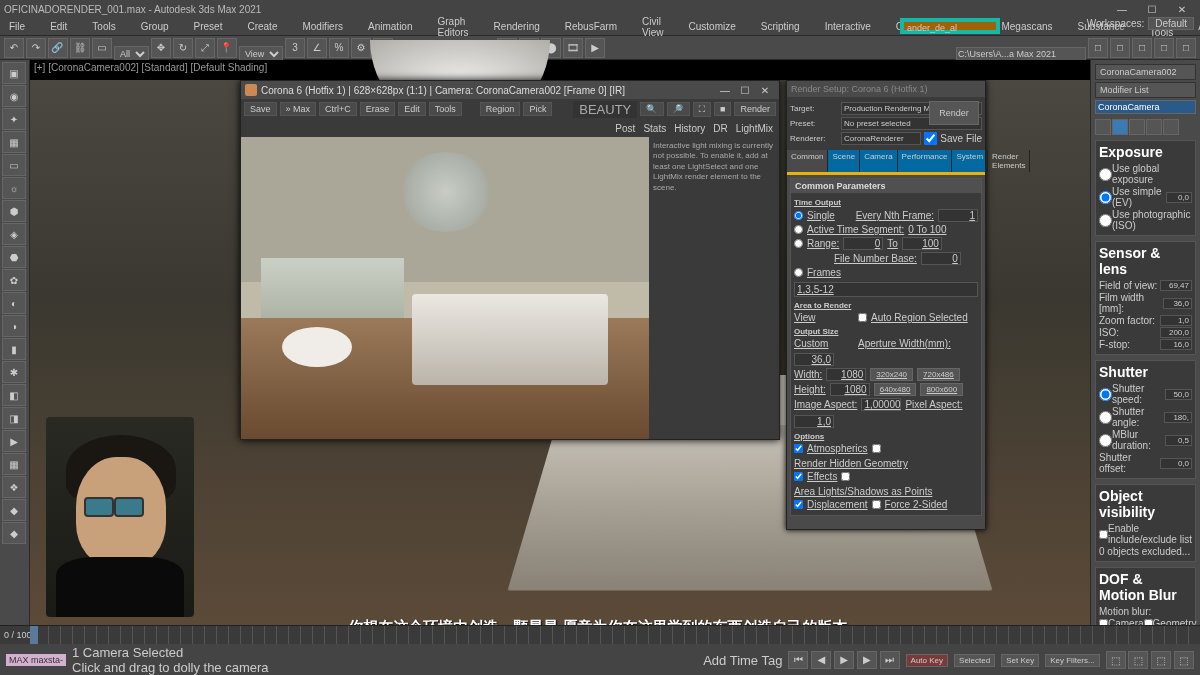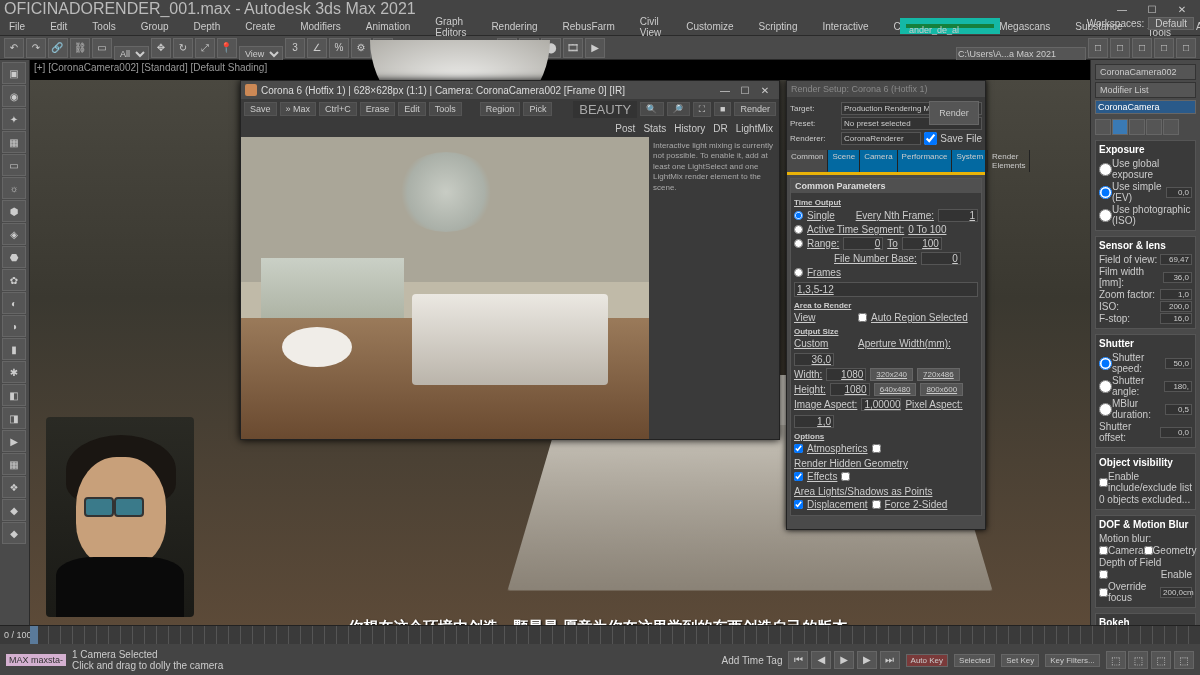--- a/index.html
+++ b/index.html
@@ -1,42 +1,42 @@
 <!DOCTYPE html>
 <html><head>
 <meta charset="utf-8">
 <style>
 *{margin:0;padding:0;box-sizing:border-box;font-family:"Segoe UI",Tahoma,sans-serif;font-size:10px;color:#ccc;}
 body{background:#3a3a3a;width:1200px;height:675px;overflow:hidden;position:relative;}
 .titlebar{height:18px;background:#444;display:flex;align-items:center;padding:0 4px;}
-.titlebar .t{flex:1;color:#bbb;font-size:16px;}
+.titlebar .t{flex:1;color:#bbb;font-size:10px;}
 .titlebar .wbtns{display:flex;gap:2px;}
 .titlebar .wbtn{width:28px;height:16px;display:flex;align-items:center;justify-content:center;color:#ccc;}
 .menubar{height:18px;background:#444;display:flex;align-items:center;gap:15px;padding:0 4px;border-bottom:1px solid #2a2a2a;}
 .menubar span{padding:0 5px;color:#ccc;font-size:10px;cursor:pointer;}
-.userbox{position:absolute;right:200px;top:18px;width:100px;height:16px;background:#15803d;border:6px solid #14b8a6;font-size:9px;padding:1px 3px;}
+.userbox{position:absolute;right:200px;top:18px;width:100px;height:16px;background:#a16207;border:4px solid #14b8a6;font-size:9px;padding:1px 3px;}
 .ws{position:absolute;right:6px;top:18px;font-size:10px;color:#ccc;}
 .ws span.v{background:#555;border:1px solid #666;padding:0 6px;margin-left:4px;}
 .toolbar{height:24px;background:#4a4a4a;display:flex;align-items:center;gap:2px;padding:0 4px;border-bottom:1px solid #2a2a2a;}
 .tbtn{width:20px;height:20px;background:#555;border:1px solid #666;display:flex;align-items:center;justify-content:center;}
 .tsel{background:#555;border:1px solid #666;color:#ccc;font-size:9px;padding:1px;margin-top:12px;}
 .main{display:flex;height:calc(675px - 60px - 50px);}
 .leftbar{width:30px;background:#4a4a4a;display:flex;flex-direction:column;gap:1px;padding:2px;border-right:1px solid #2a2a2a;}
 .lbtn{width:24px;height:22px;background:#555;border:1px solid #666;display:flex;align-items:center;justify-content:center;}
 .viewport{flex:1;background:#000;position:relative;}
 .vplabel{position:absolute;top:2px;left:4px;color:#999;font-size:10px;}
 .rightpanels{width:110px;background:#4a4a4a;border-left:1px solid #2a2a2a;padding:4px;display:flex;flex-direction:column;gap:2px;}
 .rp-title{background:#555;padding:2px 4px;font-size:9px;color:#ccc;border:1px solid #333;}
 .rp-list{background:#2a2a2a;height:50px;border:1px solid #666;}
 .rp-list .sel{background:#2a5a8a;color:#fff;padding:1px 2px;font-size:9px;}
 .rp-tabs{display:flex;gap:1px;margin-top:3px;}
 .rp-tab{width:16px;height:16px;background:#555;border:1px solid #666;}
 .rp-tab.act{background:#3a7ab5;}
 .rp-section{background:#3a3a3a;border:1px solid #555;margin-top:3px;padding:3px;}
-.rp-section .hd{color:#fff;font-size:10px;font-weight:bold;margin-bottom:3px;}
+.rp-section .hd{color:#fff;font-size:14px;font-weight:bold;margin-bottom:3px;}
 .rp-row{display:flex;justify-content:space-between;align-items:center;font-size:8px;margin:1px 0;}
 .rp-row input[type=checkbox]{width:9px;height:9px;}
 .rp-val{background:#333;border:1px solid #555;width:32px;font-size:8px;text-align:right;padding:0 2px;}
 .rp-btn{background:#555;border:1px solid #666;font-size:8px;padding:1px 4px;}
 
 
 .corona{position:absolute;left:240px;top:80px;width:540px;height:360px;background:#4a4a4a;border:1px solid #222;box-shadow:0 0 8px #000;display:flex;flex-direction:column;}
 .corona .cwt{height:18px;background:#4a4a4a;display:flex;align-items:center;padding:0 4px;}
 .corona .cwt .ico{width:12px;height:12px;background:#c85;border-radius:2px;margin-right:4px;}
 .corona .cwt .txt{flex:1;font-size:10px;color:#ddd;}
@@ -76,21 +76,21 @@
 .gbrow .btn{background:#555;border:1px solid #666;padding:1px 5px;font-size:8px;}
 .gbrow input[type=checkbox],.gbrow input[type=radio]{width:9px;height:9px;}
 
 
 .bottom{position:absolute;bottom:0;left:0;right:0;height:50px;background:#444;border-top:1px solid #222;}
 .timeline{height:18px;background:#3a3a3a;display:flex;align-items:center;position:relative;}
 .tl-cursor{position:absolute;left:30px;top:0;width:8px;height:18px;background:#5a7a9a;}
 .tl-ticks{flex:1;height:100%;background:repeating-linear-gradient(90deg,#555 0,#555 1px,transparent 1px,transparent 12px);}
 .status{height:32px;display:flex;align-items:center;gap:6px;padding:0 6px;}
 .status .prompt{background:#d4b0d0;color:#333;padding:1px 3px;font-size:9px;}
-.status .info{font-size:10px;color:#ccc;}
+.status .info{font-size:13px;color:#ccc;}
 .status .sp .b{width:20px;height:18px;background:#555;border:1px solid #666;display:inline-flex;align-items:center;justify-content:center;}
 
 
 .webcam{position:absolute;left:46px;bottom:58px;width:148px;height:200px;background:linear-gradient(180deg,#2a2a24 0%,#1a1a16 100%);border-radius:4px;overflow:hidden;}
 .webcam .face{position:absolute;top:40px;left:30px;width:90px;height:110px;background:#c8a07a;border-radius:45% 45% 40% 40%;}
 .webcam .hair{position:absolute;top:18px;left:20px;width:110px;height:70px;background:#1a1612;border-radius:50% 50% 30% 30%;}
 .webcam .glasses{position:absolute;top:80px;left:38px;width:74px;height:20px;}
 .webcam .glasses .l,.webcam .glasses .r{width:30px;height:20px;background:#3a7a8a;border-radius:4px;display:inline-block;border:2px solid #333;}
 .webcam .shirt{position:absolute;bottom:0;left:10px;width:128px;height:60px;background:#0a0a0a;border-radius:30% 30% 0 0;}
 
@@ -115,21 +115,21 @@
     <div class="wbtn">☐</div>
     <div class="wbtn">✕</div>
   </div>
 </div>
 
 <div class="menubar">
   <span>File</span>
   <span>Edit</span>
   <span>Tools</span>
   <span>Group</span>
-  <span>Depth</span>
+  <span>Preset</span>
   <span>Create</span>
   <span>Modifiers</span>
   <span>Animation</span>
   <span>Graph Editors</span>
   <span>Rendering</span>
   <span>RebusFarm</span>
   <span>Civil View</span>
   <span>Customize</span>
   <span>Scripting</span>
   <span>Interactive</span>

